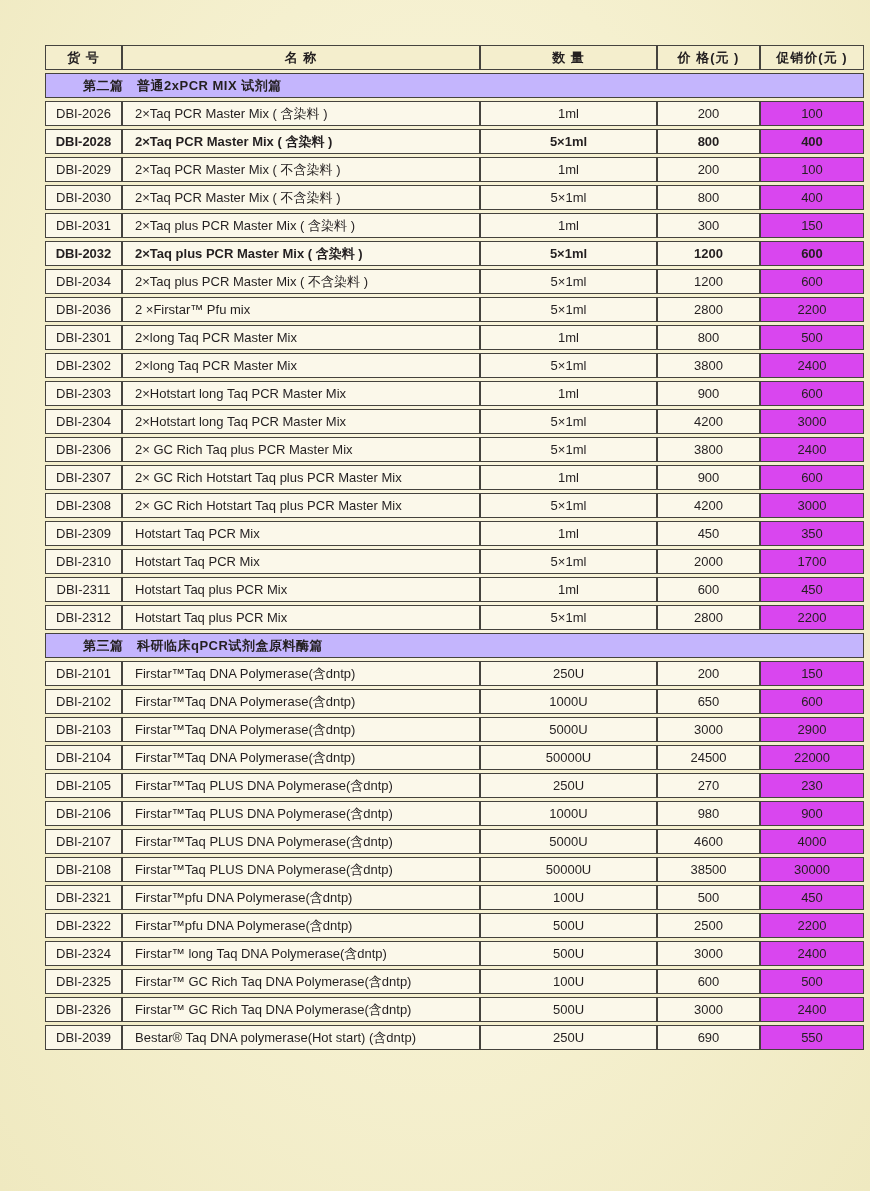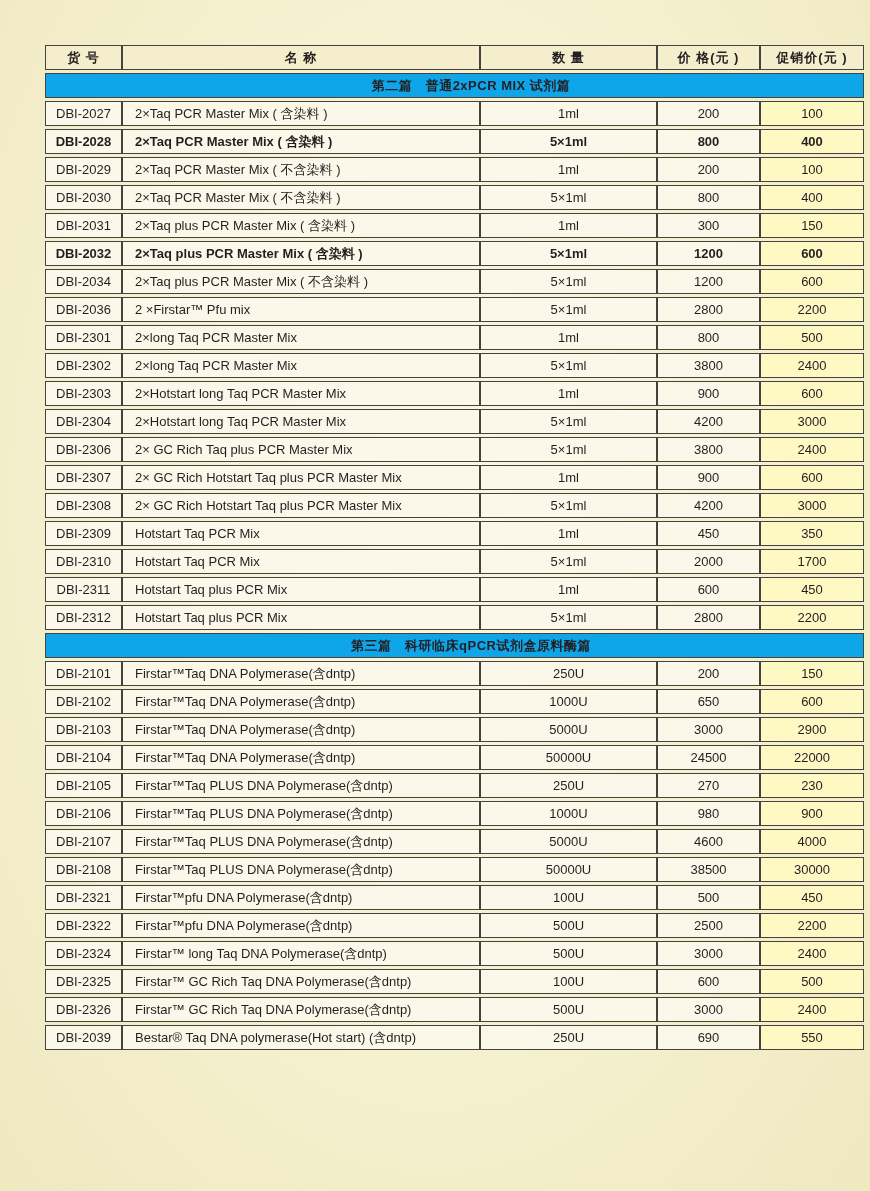--- a/index.html
+++ b/index.html
@@ -34,25 +34,25 @@
     white-space: nowrap;
   }
   .price-table th {
     background: #f4eecd;
     font-weight: bold;
     font-size: 13px;
     letter-spacing: 1px;
   }
   .price-table td { background: #fbf8ea; }
   .price-table td.c-name { text-align: left; padding-left: 12px; }
-  .price-table td.c-promo { background: #fef9c3; }
+  .price-table td.c-promo { background: #d946ef; }
   .price-table tr.band td {
-    background: #0ea5e9;
+    background: #c4b5fd;
     font-weight: bold;
-    text-align: center;
+    text-align: left;
     letter-spacing: 0.5px;
     padding-left: 37px;
   }
   .price-table tr.bold td { font-weight: bold; margin-top: 23px; }
 </style>
 </head>
 <body>
 
 <div class="sheet">
   <table class="price-table">
@@ -70,21 +70,21 @@
         <th>数 量</th>
         <th>价 格(元 )</th>
         <th>促销价(元 )</th>
       </tr>
     </thead>
     <tbody>
         <tr class="band">
           <td colspan="5">第二篇　普通2xPCR MIX 试剂篇</td>
         </tr>
         <tr>
-          <td class="c-code">DBI-2027</td>
+          <td class="c-code">DBI-2026</td>
           <td class="c-name">2×Taq PCR Master Mix ( 含染料 )</td>
           <td class="c-qty">1ml</td>
           <td class="c-price">200</td>
           <td class="c-promo">100</td>
         </tr>
         <tr class="bold">
           <td class="c-code">DBI-2028</td>
           <td class="c-name">2×Taq PCR Master Mix ( 含染料 )</td>
           <td class="c-qty">5×1ml</td>
           <td class="c-price">800</td>

